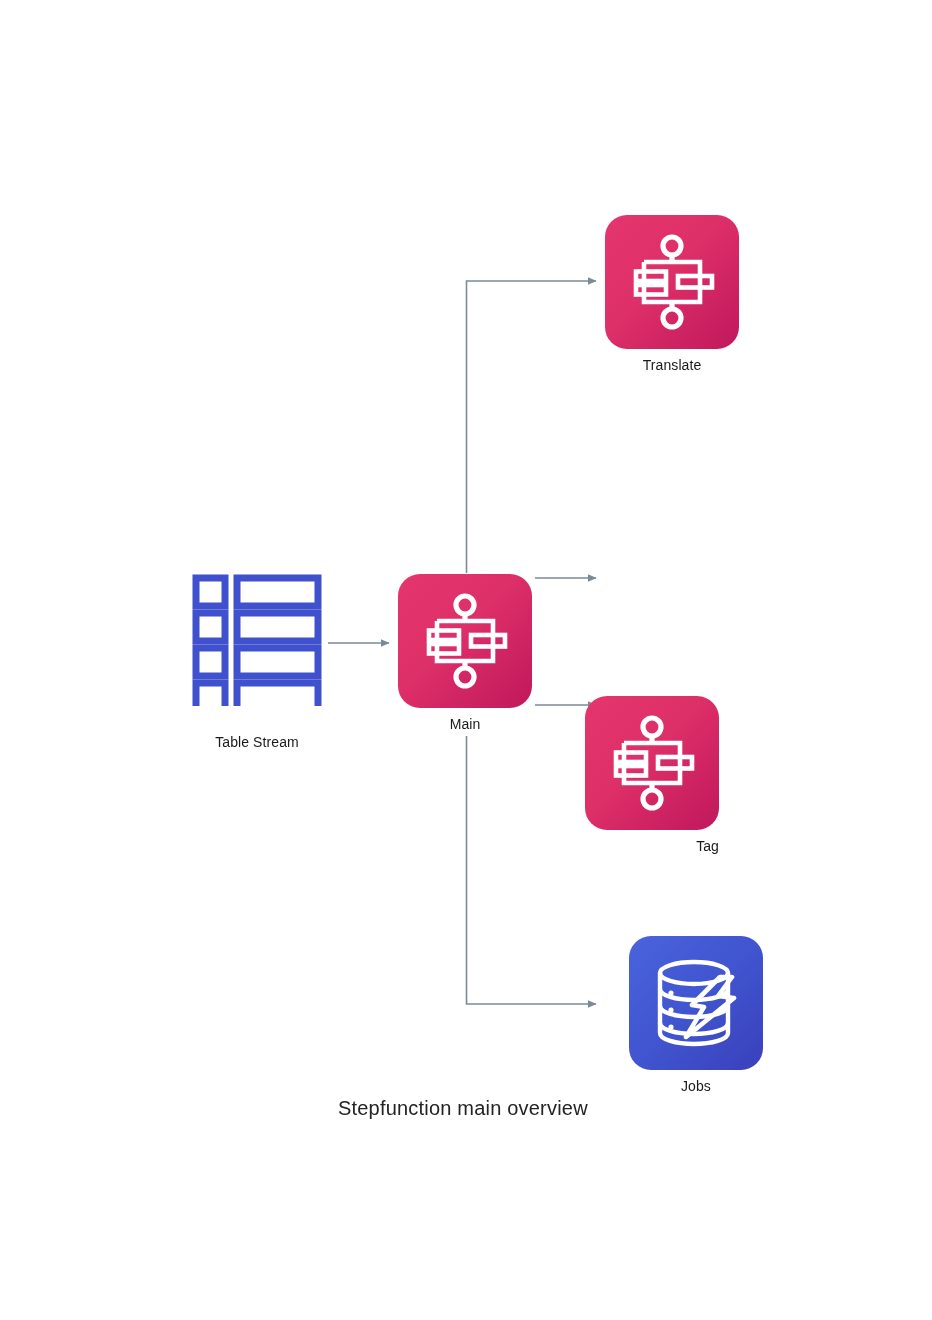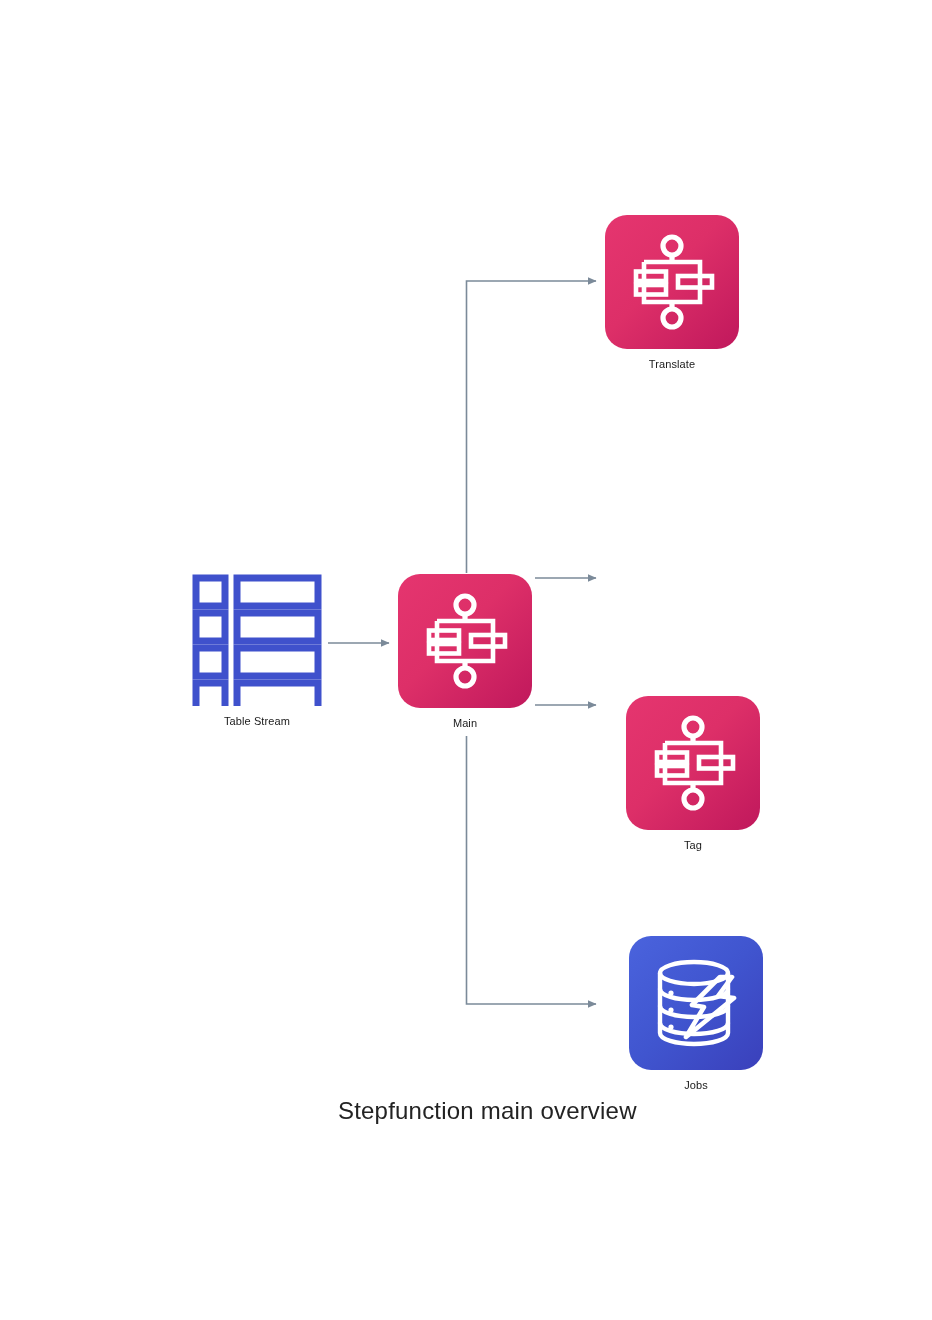--- a/index.html
+++ b/index.html
@@ -49,29 +49,29 @@
   }
   .plain-icon {
     width: 134px;
     height: 134px;
     display: flex;
     align-items: center;
     justify-content: center;
   }
   .node-label {
     margin-top: 9px;
-    font-size: 11px;
+    font-size: 14px;
     color: #1a1a1a;
     letter-spacing: 0.1px;
     white-space: nowrap;
     line-height: 1.1;
   }
   .caption {
     position: absolute;
-    font-size: 24px;
+    font-size: 20px;
     color: #232323;
     white-space: nowrap;
     letter-spacing: 0.2px;
   }
   svg.connectors {
     position: absolute;
     left: 0;
     top: 0;
     width: 932px;
     height: 1320px;
@@ -94,21 +94,21 @@
 
     <path d="M 466.5 573 L 466.5 281 L 596 281" fill="none" stroke="#7b8a99" stroke-width="1.6" marker-end="url(#arrowhead)"></path>
 
     <path d="M 535 578 L 596 578" fill="none" stroke="#7b8a99" stroke-width="1.6" marker-end="url(#arrowhead)"></path>
 
     <path d="M 535 705 L 596 705" fill="none" stroke="#7b8a99" stroke-width="1.6" marker-end="url(#arrowhead)"></path>
 
     <path d="M 466.5 736 L 466.5 1004 L 596 1004" fill="none" stroke="#7b8a99" stroke-width="1.6" marker-end="url(#arrowhead)"></path>
   </svg>
 
-  <div class="node" style="left:190px; top:572px;">
+  <div class="node" style="left:190px; top:572px;gap:20px;">
     <div class="plain-icon">
       <svg width="134" height="134" viewBox="0 0 134 134" xmlns="http://www.w3.org/2000/svg">
         <g fill="none" stroke="#3f51cc" stroke-width="7">
           <rect x="6" y="6" width="29" height="28"></rect>
           <rect x="47" y="6" width="81" height="28"></rect>
           <rect x="6" y="41" width="29" height="28"></rect>
           <rect x="47" y="41" width="81" height="28"></rect>
           <rect x="6" y="76" width="29" height="28"></rect>
           <rect x="47" y="76" width="81" height="28"></rect>
           <rect x="6" y="111" width="29" height="28"></rect>
@@ -149,21 +149,21 @@
           <rect x="14" y="39.5" width="30" height="9.5" stroke-width="4.6"></rect>
           <rect x="14" y="53" width="30" height="9.5" stroke-width="4.6"></rect>
           <rect x="56" y="44" width="34" height="11.5" stroke-width="4.6"></rect>
         </g>
       </svg>
     </div>
     <div class="node-label">Translate</div>
   </div>
 
 
-  <div class="node" style="left:626px; top:696px;">
+  <div class="node" style="left:585px; top:696px;align-items:flex-end;">
     <div class="tile pink">
       <svg class="tile-icon" viewBox="0 0 100 100" xmlns="http://www.w3.org/2000/svg">
         <g fill="none" stroke="#ffffff" stroke-width="5.2">
           <circle cx="50" cy="14" r="9"></circle>
           <circle cx="50" cy="86" r="9"></circle>
           <path d="M 50 23 L 50 30"></path>
           <path d="M 50 70 L 50 77"></path>
           <path d="M 22 30 L 78 30 L 78 70 L 22 70 L 22 30" stroke-width="4.6"></path>
           <rect x="14" y="39.5" width="30" height="9.5" stroke-width="4.6"></rect>
           <rect x="14" y="53" width="30" height="9.5" stroke-width="4.6"></rect>

